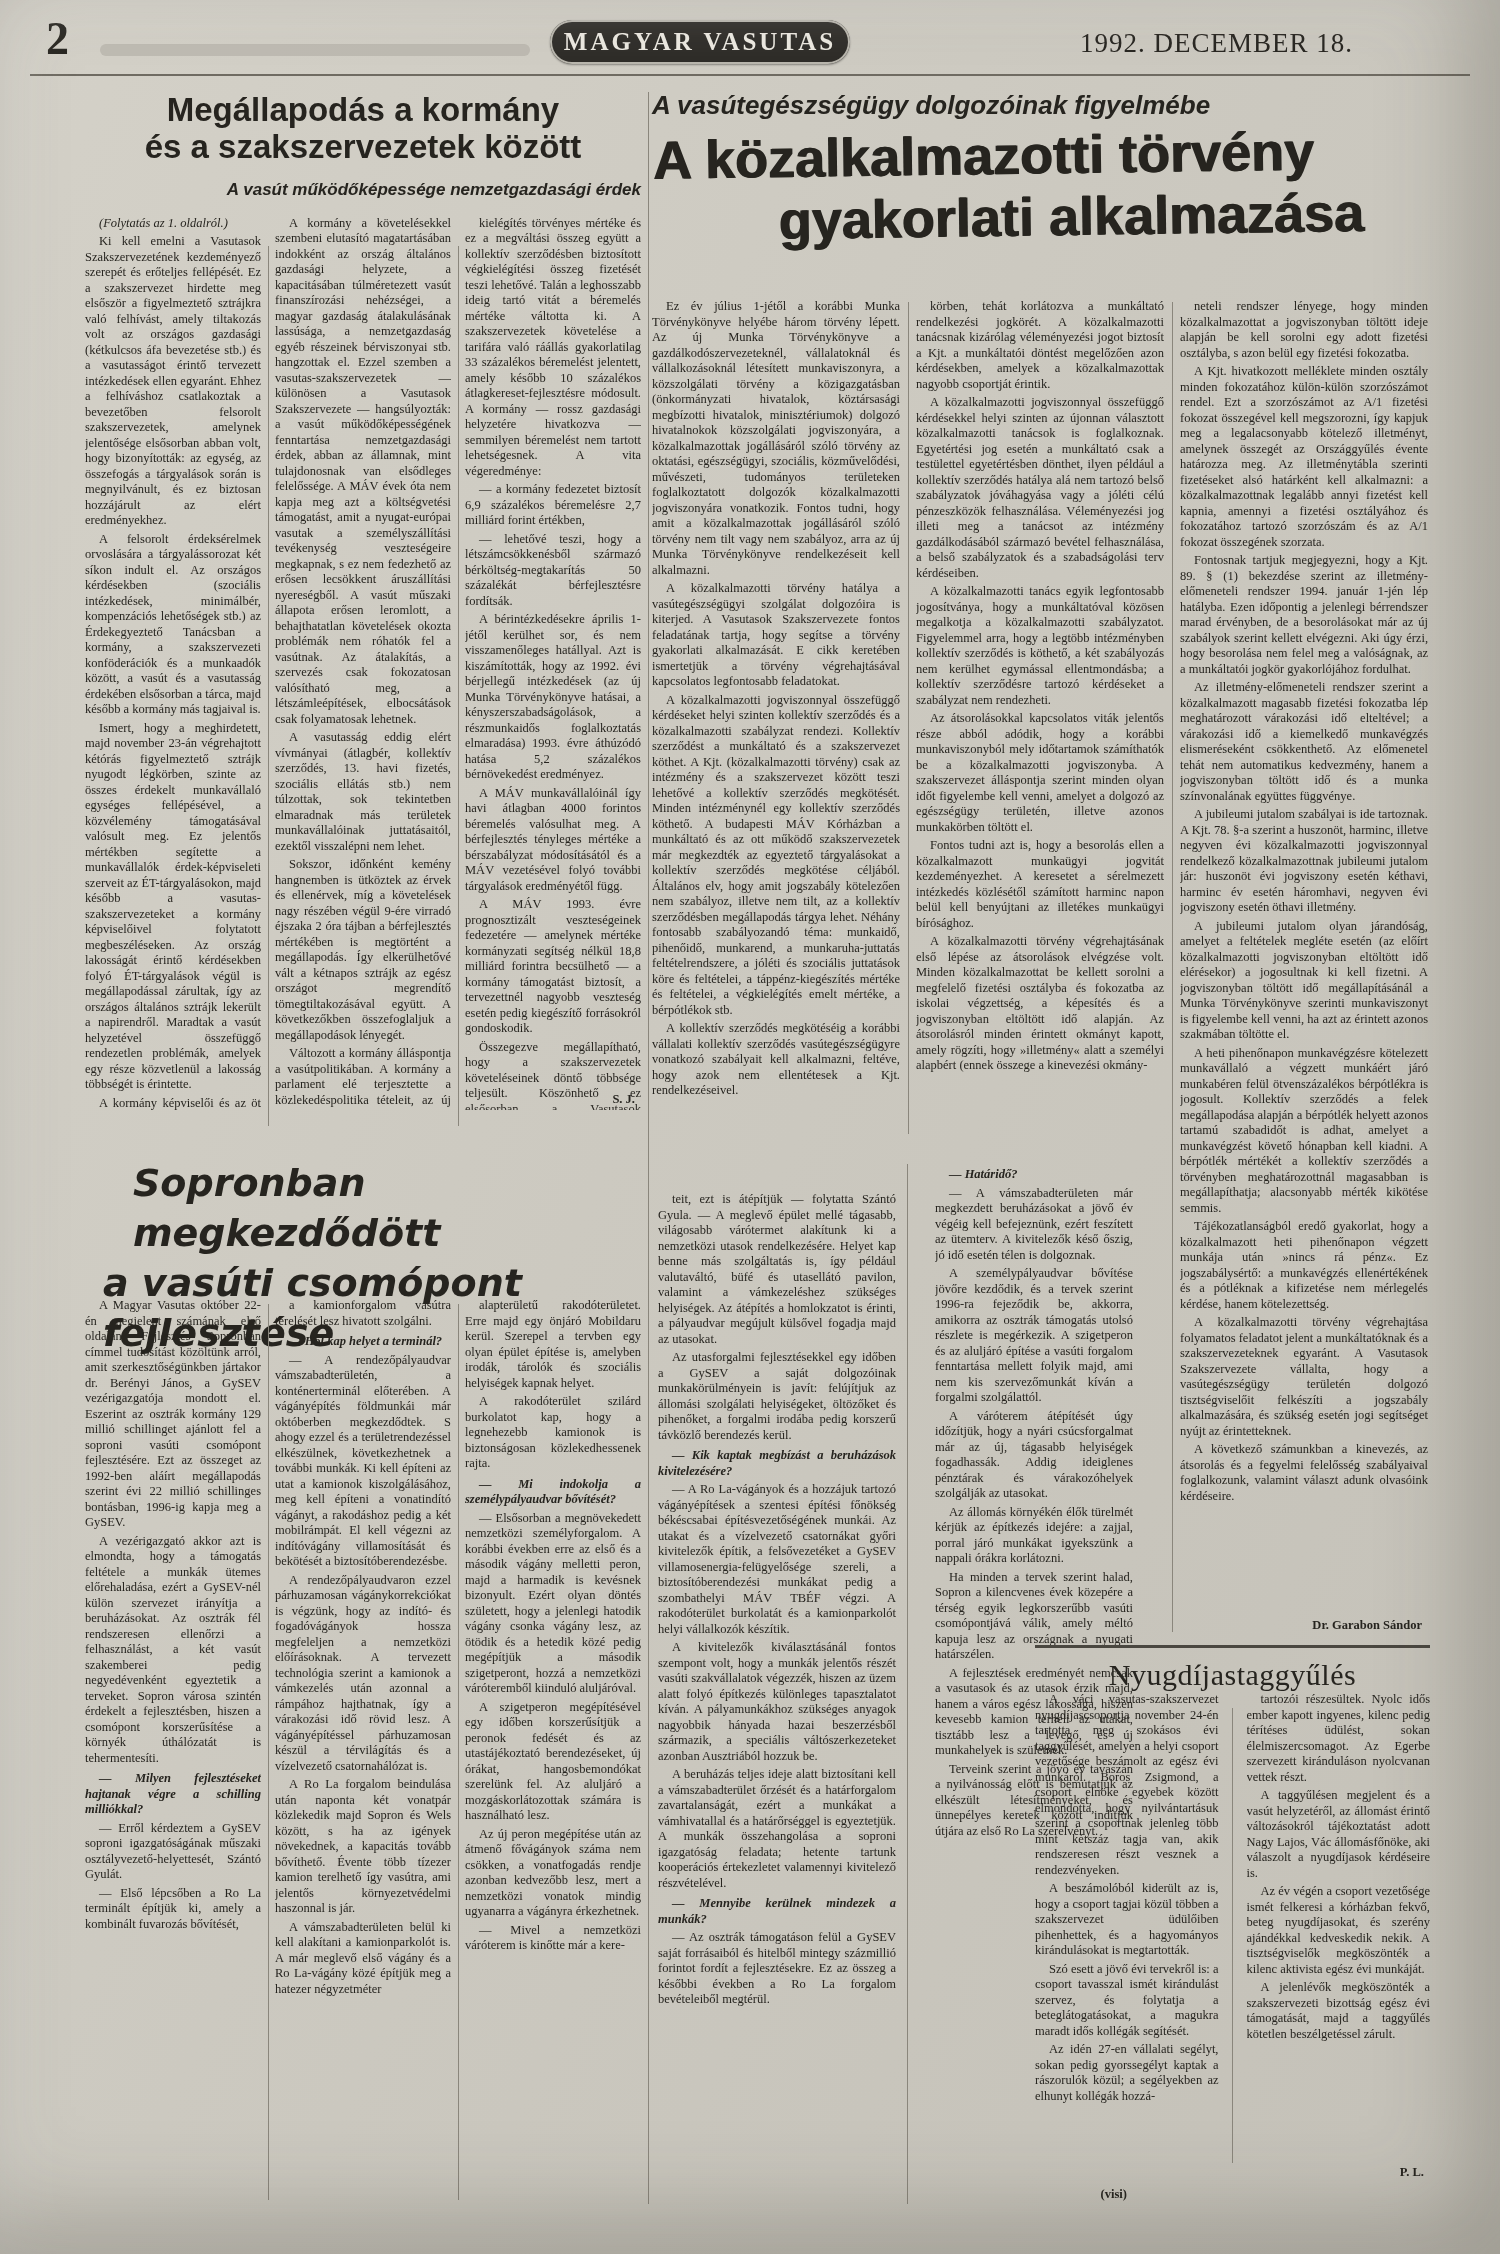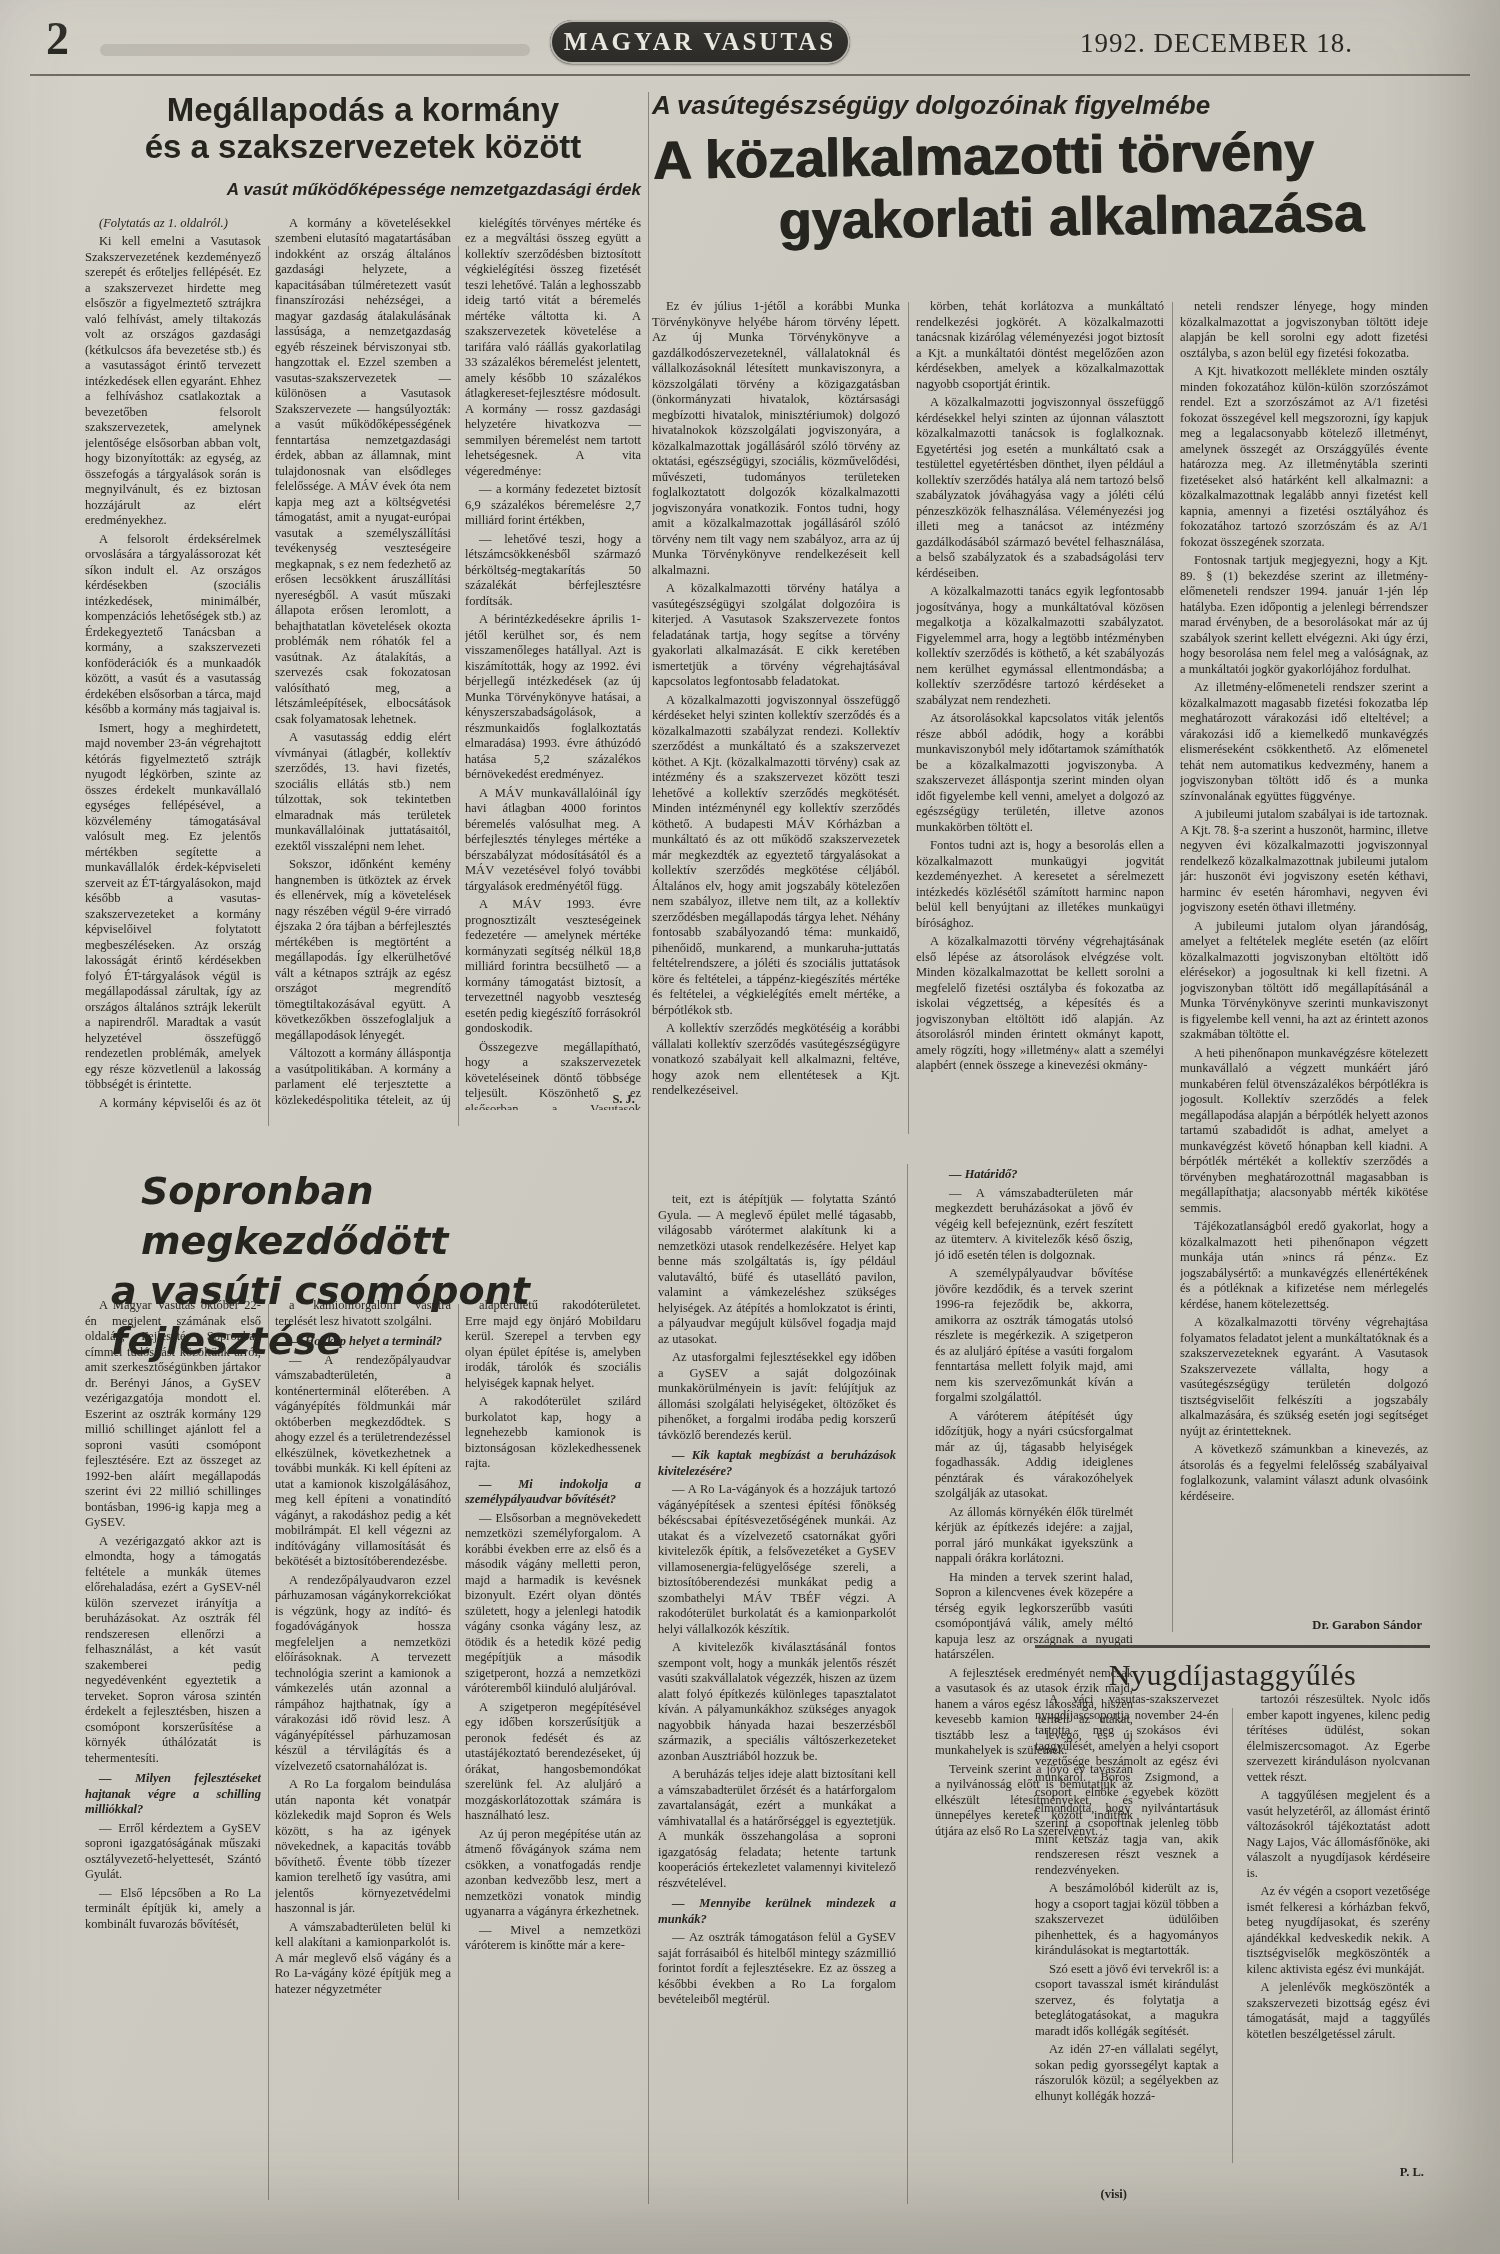--- a/index.html
+++ b/index.html
@@ -45,21 +45,21 @@
   #a2 h1{margin:8px 0 0;font-family:"Liberation Sans",sans-serif;font-weight:bold;font-size:54px;line-height:1.15;
     transform:rotate(-0.8deg);transform-origin:left top;text-shadow:1.2px 0 0 currentColor;}
   #a2 h1 .l{display:block;}
   #a2 h1 .l2{padding-left:125px;}
   #a2 .cols{margin-top:46px;align-items:flex-start;gap:16px;}
   #a2 .textcol{width:248px;}
   #a2c1,#a2c2{height:836px;}
   #a2c3{height:1336px;}
 
   
-  #sopron-hl{position:absolute;left:95px;top:1150px;width:552px;margin:16px;
+  #sopron-hl{position:absolute;left:95px;top:1150px;width:552px;margin:8px;
     font-family:"DejaVu Sans",sans-serif;font-style:italic;font-weight:bold;font-size:38px;line-height:1.32;}
   #sopron-hl .l{display:block;}
   #sopron-hl .l1{padding-left:30px;}
   #scols{position:absolute;left:85px;top:1298px;width:556px;}
   #scols .textcol{width:176px;height:905px;}
   #scol4{position:absolute;left:658px;top:1192px;width:238px;height:1012px;}
   #scol5{position:absolute;left:935px;top:1162px;width:198px;height:1042px;}
 
   
   #ny{position:absolute;left:1035px;top:1645px;width:395px;}

